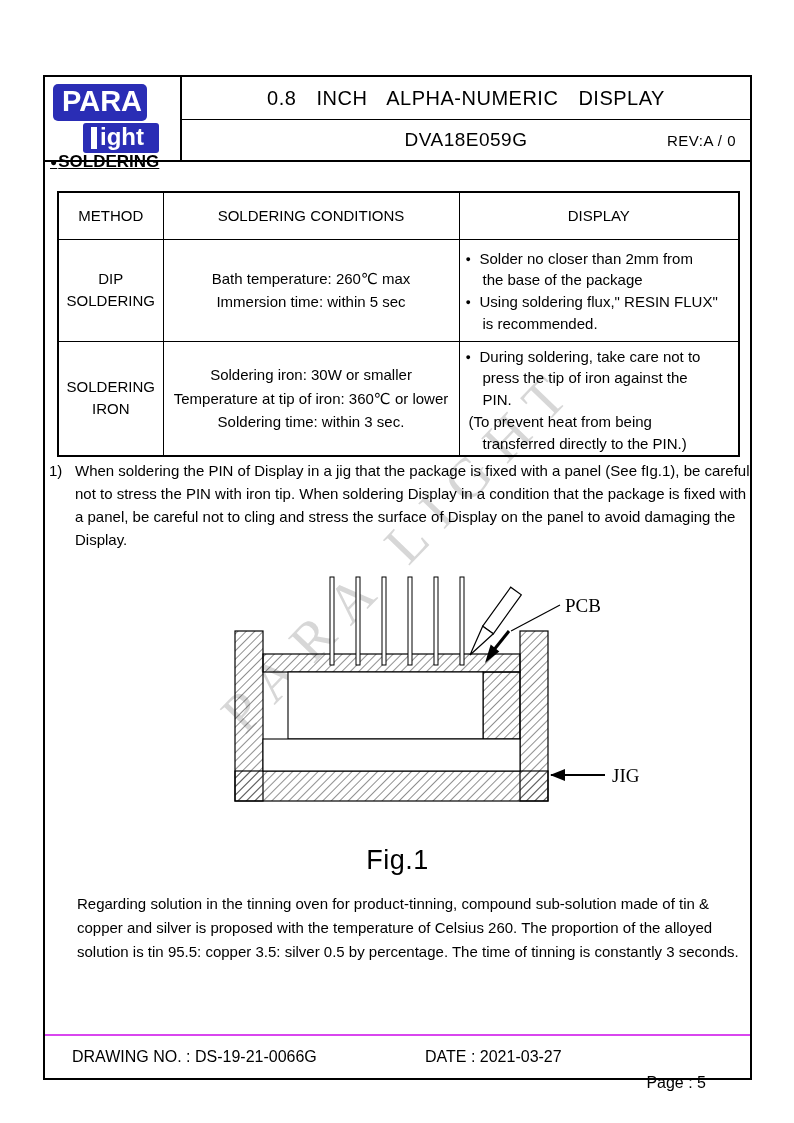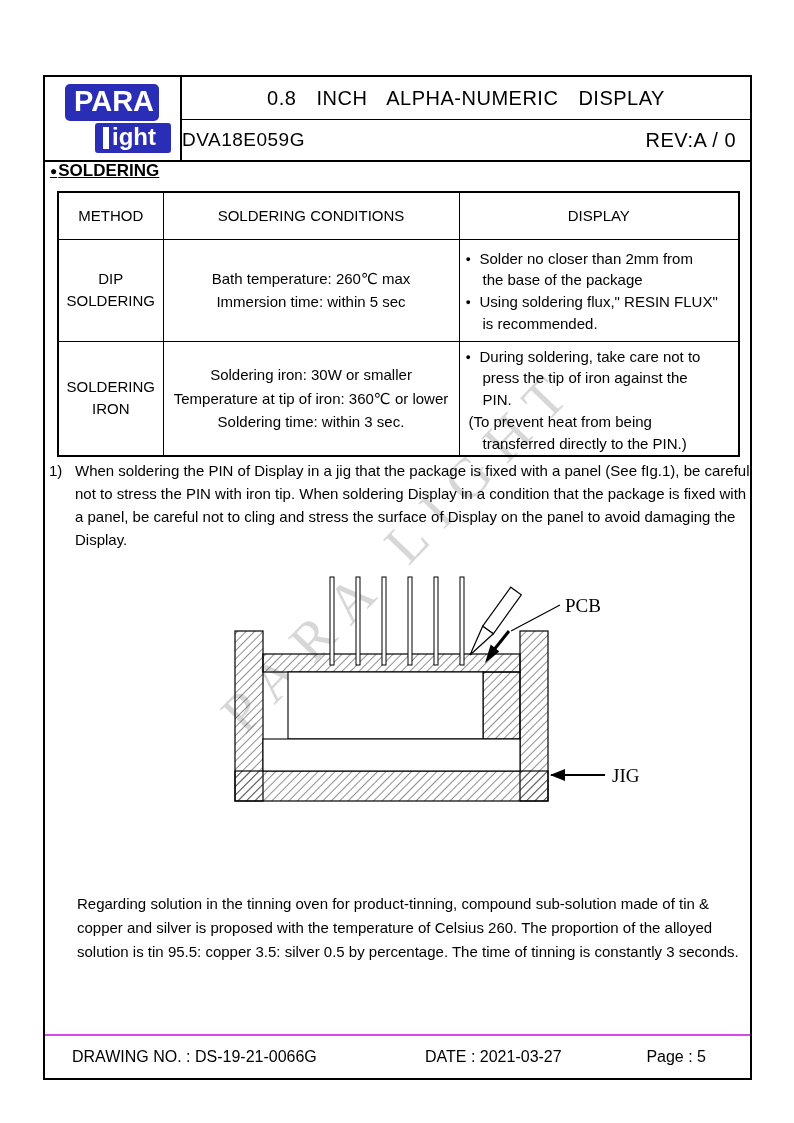--- a/index.html
+++ b/index.html
@@ -10,36 +10,36 @@
     transform:rotate(-46deg); font-family:"Liberation Serif","DejaVu Serif",serif;
     font-size:56px; letter-spacing:16px; color:var(--watermark_gray,#bdbdbd); opacity:.6;
     z-index:0; white-space:nowrap; pointer-events:none; }
 
   .doc-frame { position:absolute; left:43px; top:75px; width:709px; height:1005px;
     border:2px solid #000; z-index:1; }
 
   
   .hdr { display:flex; height:85px; border-bottom:2px solid #000; }
   .logo { width:137px; border-right:2px solid #000; display:flex; flex-direction:column;
-    justify-content:center; padding-left:20px; }
+    justify-content:center; padding-left:8px; }
   .logo-row1 { background:var(--logo_blue,#2a2db5); color:#fff; font-weight:bold; font-size:29px;
     line-height:1; padding:3px 9px 5px; border-radius:5px; width:94px; text-align:center; }
   .logo-row2 { background:var(--logo_blue,#2a2db5); color:#fff; font-weight:bold; font-size:24px;
     line-height:1; padding:2px 8px 4px; border-radius:3px; margin-left:30px; margin-top:2px;
     width:76px; display:flex; align-items:flex-end; }
   .stem { display:inline-block; width:6px; height:22px; background:#fff; margin-right:3px; }
   .hdr-right { flex:1; display:flex; flex-direction:column; }
   .title-row { height:43px; border-bottom:1px solid #000; display:flex; align-items:center;
     justify-content:center; font-size:20px; word-spacing:14px; letter-spacing:.5px; }
-  .sub-row { flex:1; position:relative; display:flex; align-items:center; justify-content:flex-start;
+  .sub-row { flex:1; position:relative; display:flex; align-items:center; justify-content:center;
     font-size:19px; letter-spacing:.5px; }
-  .rev { position:absolute; right:14px; top:50%; transform:translateY(-50%); font-size:20px; }
-
-  
-  .section-title { position:absolute; top:84px; left:5px; font-size:17px; font-weight:bold;
+  .rev { position:absolute; right:14px; top:50%; transform:translateY(-50%); font-size:15px; }
+
+  
+  .section-title { position:absolute; top:75px; left:5px; font-size:17px; font-weight:bold;
     text-decoration:underline; }
   .section-title .sbullet { font-size:12px; vertical-align:1px; margin-right:1px; }
 
   
   .sol-table { position:absolute; top:114px; left:12px; width:681px; border-collapse:collapse;
     table-layout:fixed; font-size:15px; border:2px solid #000; }
   .sol-table th, .sol-table td { border:1px solid #000; }
   .sol-table th { font-weight:400; height:47px; }
   .col-method { width:105px; } .col-cond { width:296px; } .col-remark { width:280px; }
   td.method { text-align:center; line-height:1.5; }
@@ -65,21 +65,21 @@
   .fig-caption { position:absolute; top:768px; left:0; width:100%; text-align:center;
     font-size:27px; letter-spacing:.5px; }
 
   
   .para { position:absolute; top:815px; left:32px; width:676px; font-size:15px; line-height:1.6; }
 
   
   .footer { position:absolute; bottom:0; left:0; width:100%; height:44px; border-top:2px solid #d946ef;
     font-size:16px; }
   .footer span { position:absolute; top:50%; transform:translateY(-50%); white-space:nowrap; }
-  .f-drawing { left:27px; } .f-date { left:380px; } .f-page { right:44px; }
+  .f-drawing { left:27px; } .f-date { left:380px; } .f-page { right:44px;margin-top:26px; }
 </style>
 </head>
 <body>
 
 <div class="watermark">PARA LIGHT</div>
 
 <div class="doc-frame">
 
   <div class="hdr">
     <div class="logo">
@@ -204,20 +204,21 @@
       <g>
         <line x1="286" y1="62" x2="270" y2="82" stroke="#000" stroke-width="3"></line>
         <polygon points="262,94 276.3,82.4 267.7,75.6" fill="#000"></polygon>
       </g>
 
       <line x1="382" y1="206" x2="328" y2="206" stroke="#000" stroke-width="2" marker-end="url(#ah)"></line>
       <text x="389" y="213" class="fig-label">JIG</text>
     </svg>
   </div>
 
+  <div class="fig-caption">Fig.1</div>
 
   <div class="para">Regarding solution in the tinning oven for product-tinning, compound sub-solution made of tin &amp; copper and silver is proposed with the temperature of Celsius 260. The proportion of the alloyed solution is tin 95.5: copper 3.5: silver 0.5 by percentage. The time of tinning is constantly 3 seconds.</div>
 
   <div class="footer">
     <span class="f-drawing">DRAWING NO. : DS-19-21-0066G</span>
     <span class="f-date">DATE : 2021-03-27</span>
     <span class="f-page">Page : 5</span>
   </div>
 
 </div>

